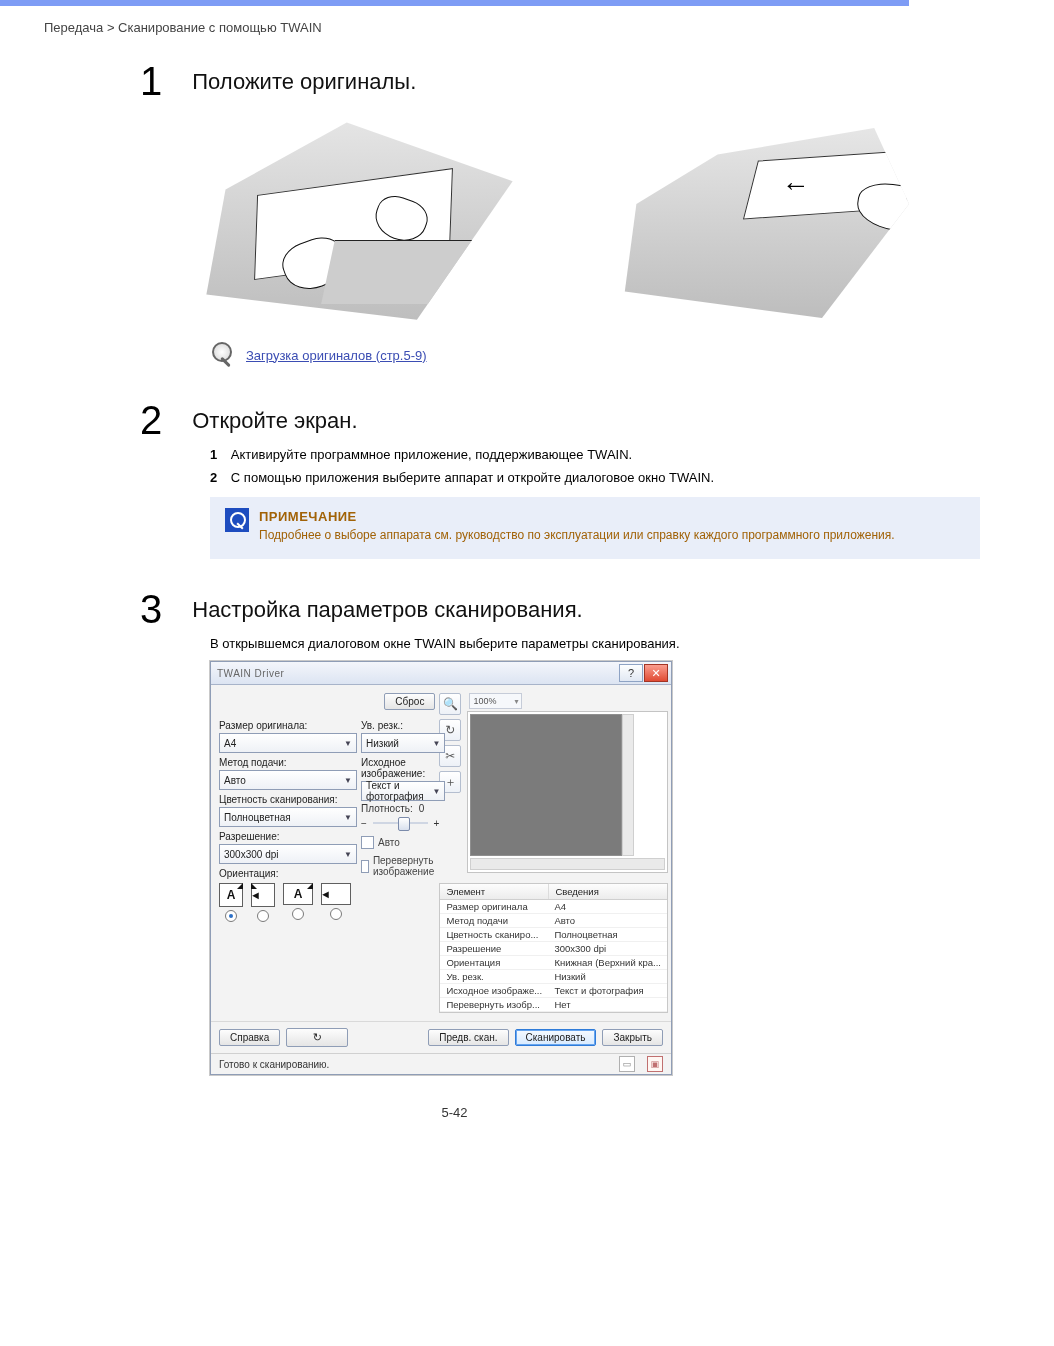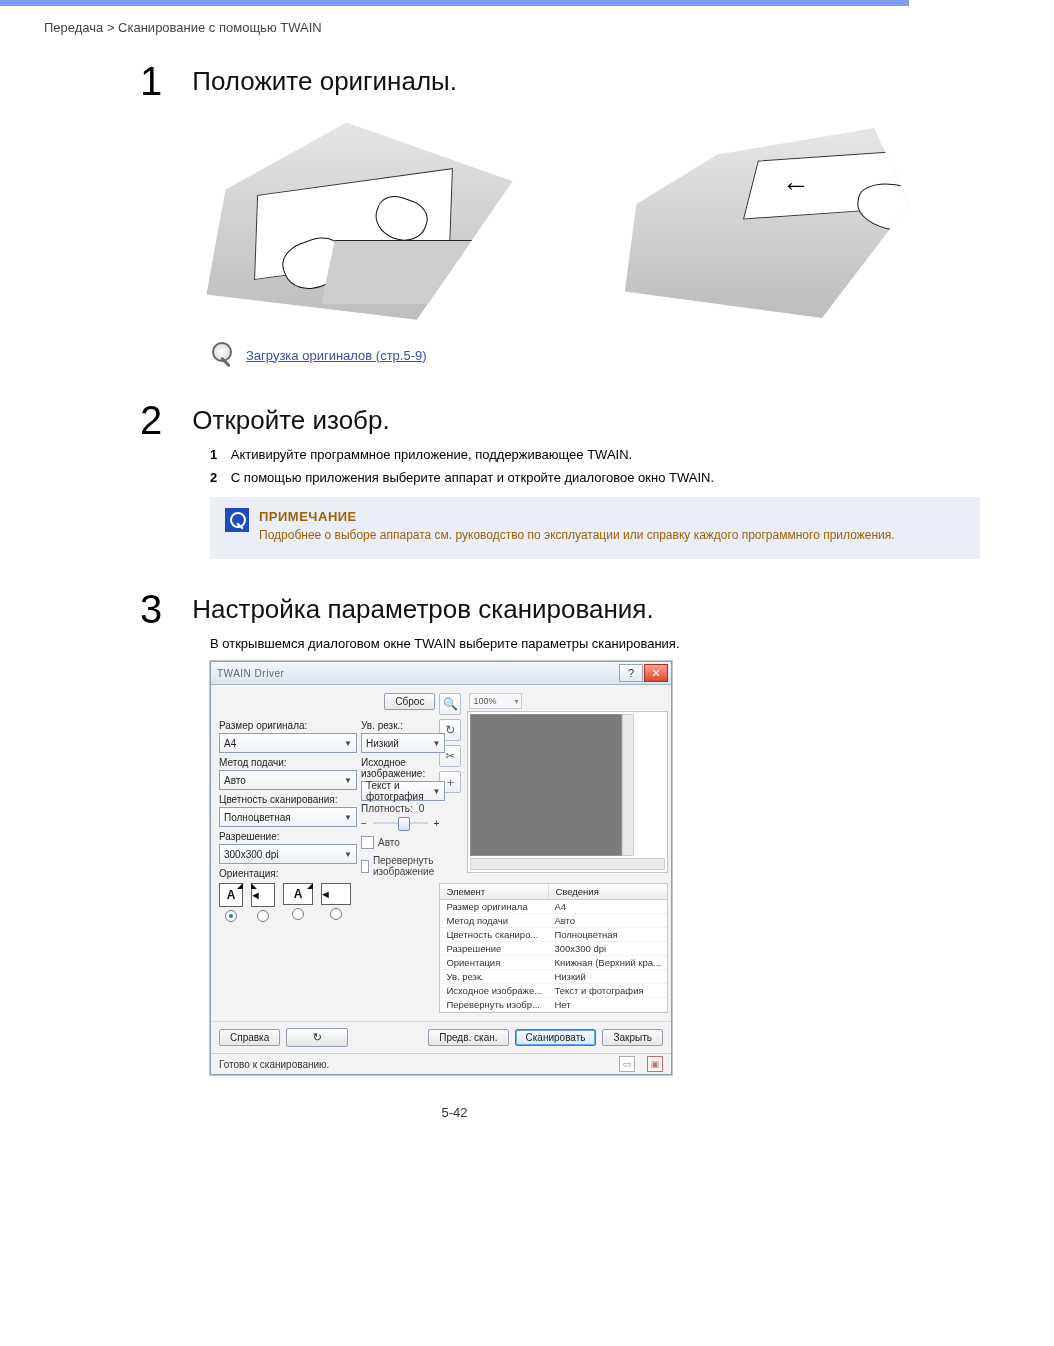--- a/index.html
+++ b/index.html
@@ -37,21 +37,21 @@
     display: flex;
     align-items: center;
     gap: 30px;
   }
   .big-num {
     font-size: 40px;
     font-weight: normal;
     color: #000;
   }
   .section-title {
-    font-size: 26px;
+    font-size: 22px;
     color: #111;
     font-weight: normal;
   }
 
   .figures-row {
     display: flex;
     gap: 100px;
     padding-left: 200px;
     margin-top: 10px;
   }
@@ -642,21 +642,21 @@
 </div>
 
 <div class="ref-row">
   <span class="mag-icon"></span>
   <a class="ref-link">Загрузка оригиналов (стр.5-9)</a>
 </div>
 
 <div class="section2">
   <div class="section-num-row">
     <span class="big-num">2</span>
-    <span class="section-title">Откройте изобр.</span>
+    <span class="section-title">Откройте экран.</span>
   </div>
   <div class="step-line">
     <span class="step-label">1</span>
     <span>Активируйте программное приложение, поддерживающее TWAIN.</span>
   </div>
   <div class="step-line">
     <span class="step-label">2</span>
     <span>С помощью приложения выберите аппарат и откройте диалоговое окно TWAIN.</span>
   </div>
 </div>

